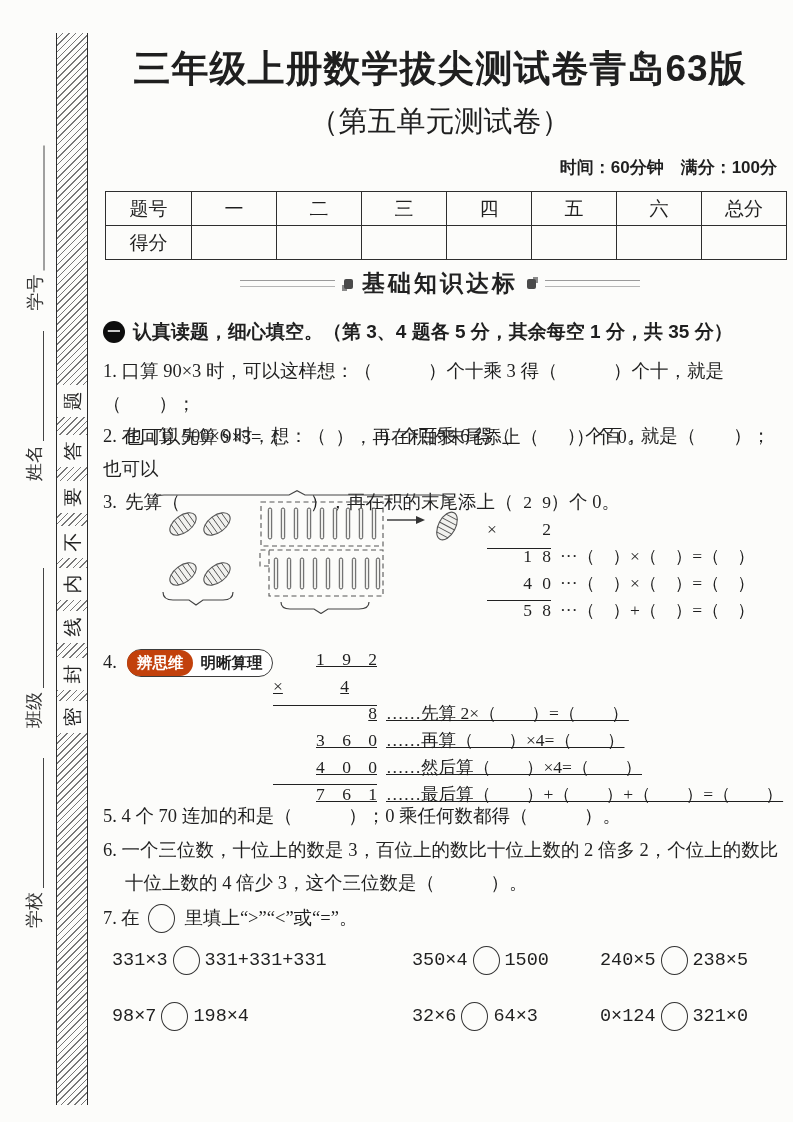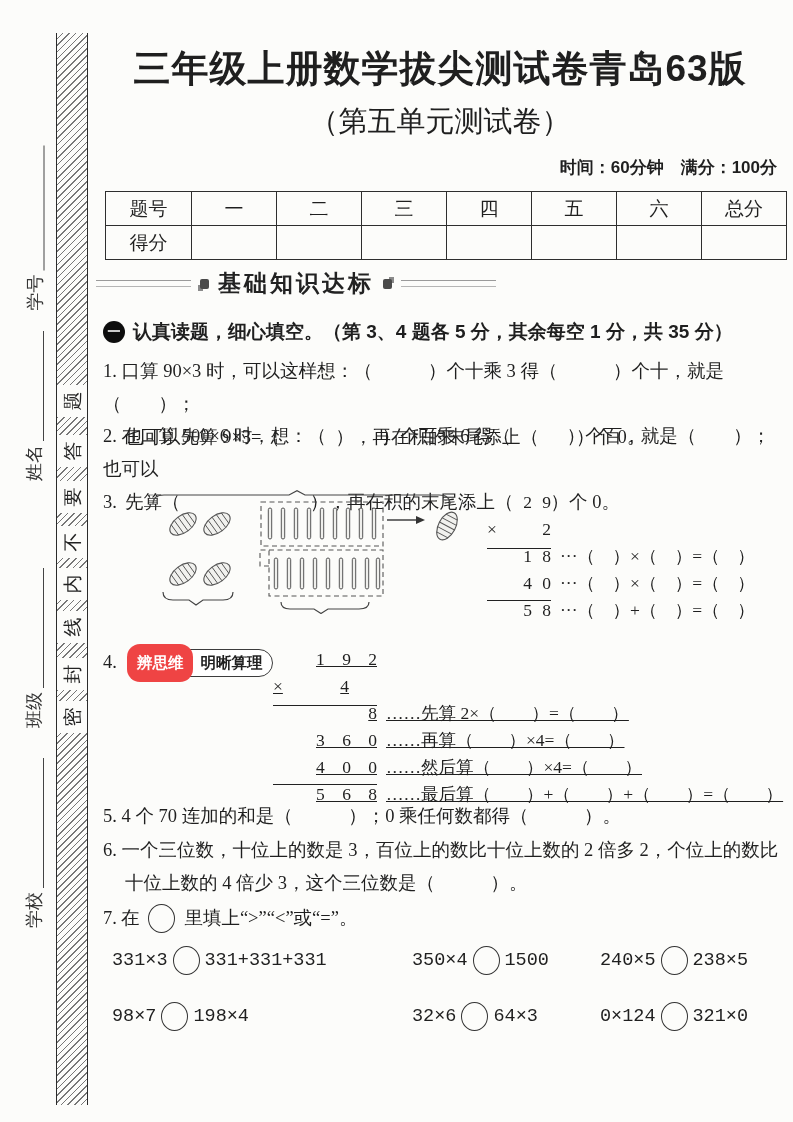--- a/index.html
+++ b/index.html
@@ -28,21 +28,21 @@
       font-family:"Liberation Sans","DejaVu Sans",sans-serif;font-weight:bold;font-size:17px;}
 
   
   table.score{position:absolute;left:105px;top:191px;border-collapse:collapse;table-layout:fixed;}
   table.score td{border:1.8px solid #2e2e2e;width:84px;height:33px;text-align:center;
       font-size:19px;padding:0;}
   table.score td.corner{width:85px;}
 
   
   .banner{position:absolute;left:96px;top:268px;width:688px;display:flex;
-      align-items:center;justify-content:flex-start;gap:9px;}
+      align-items:center;justify-content:center;gap:9px;}
   .banner .txt{font-family:"Liberation Sans","DejaVu Sans",sans-serif;font-weight:bold;
       font-size:23px;letter-spacing:3px;color:#222;}
   .orn-line{width:95px;height:5px;border-top:1.3px solid #9a9a9a;border-bottom:1.3px solid #b5b5b5;}
   .orn-sq{width:9px;height:10px;background:#4a4a4a;border-radius:2px;
       box-shadow:-4px 4px 0 -2px #8a8a8a;}
   .orn-sq.r{box-shadow:4px -4px 0 -2px #8a8a8a;}
 
   
   .sec1{position:absolute;left:103px;top:319px;display:flex;align-items:center;gap:8px;
       font-family:"Liberation Sans","DejaVu Sans",sans-serif;font-weight:bold;font-size:19px;}
@@ -65,21 +65,21 @@
   .mop{display:flex;justify-content:space-between;width:64px;
       border-bottom:1.7px solid #222;padding-bottom:2px;flex:0 0 auto;}
   .rule{border-bottom:1.7px solid #222;}
   .mnote{margin-left:9px;white-space:nowrap;}
 
   
   .q4head{display:flex;align-items:center;gap:10px;}
   .pill{display:inline-flex;align-items:center;border:1.5px solid #3c3c3c;border-radius:14px;
       padding:0 10px 0 0;height:26px;font-family:"Liberation Sans","DejaVu Sans",sans-serif;
       font-weight:bold;font-size:15.5px;background:#fff;}
-  .pill-left{background:#ef4444;color:#fff;border-radius:13px;height:38px;display:flex;
+  .pill-left{background:#c2410c;color:#fff;border-radius:13px;height:26px;display:flex;
       align-items:center;padding:0 10px;margin:-1px 7px -1px -1px;}
   .mult4{position:absolute;left:170px;top:-3px;font-size:17.5px;text-decoration:underline;}
   .mult4 .mrow{height:27px;}
   .m4d{display:inline-block;width:104px;text-align:right;word-spacing:13px;flex:0 0 auto;}
   .m4op{display:flex;justify-content:space-between;width:104px;
       border-bottom:1.7px solid #222;padding-bottom:2px;flex:0 0 auto;}
   .m4op .n{margin-right:28px;}
 
   
   .q7line{display:flex;align-items:center;gap:4px;}
@@ -293,21 +293,21 @@
         </div>
       <div class="mrow">
           <span class="m4d">3 6 0</span>
           <span class="mnote">……再算（　　）×4=（　　）</span>
         </div>
       <div class="mrow">
           <span class="m4d rule">4 0 0</span>
           <span class="mnote">……然后算（　　）×4=（　　）</span>
         </div>
       <div class="mrow">
-          <span class="m4d">5 6 8</span>
+          <span class="m4d">7 6 1</span>
           <span class="mnote">……最后算（　　）+（　　）+（　　）=（　　）</span>
         </div>
     </div>
   </div>
 
   <div class="q" style="top:800px">
     <p><span>5.</span> <span>4 个 70 连加的和是（　　　）；0 乘任何数都得（　　　）。</span></p>
   </div>
 
   <div class="q" style="top:834px">

